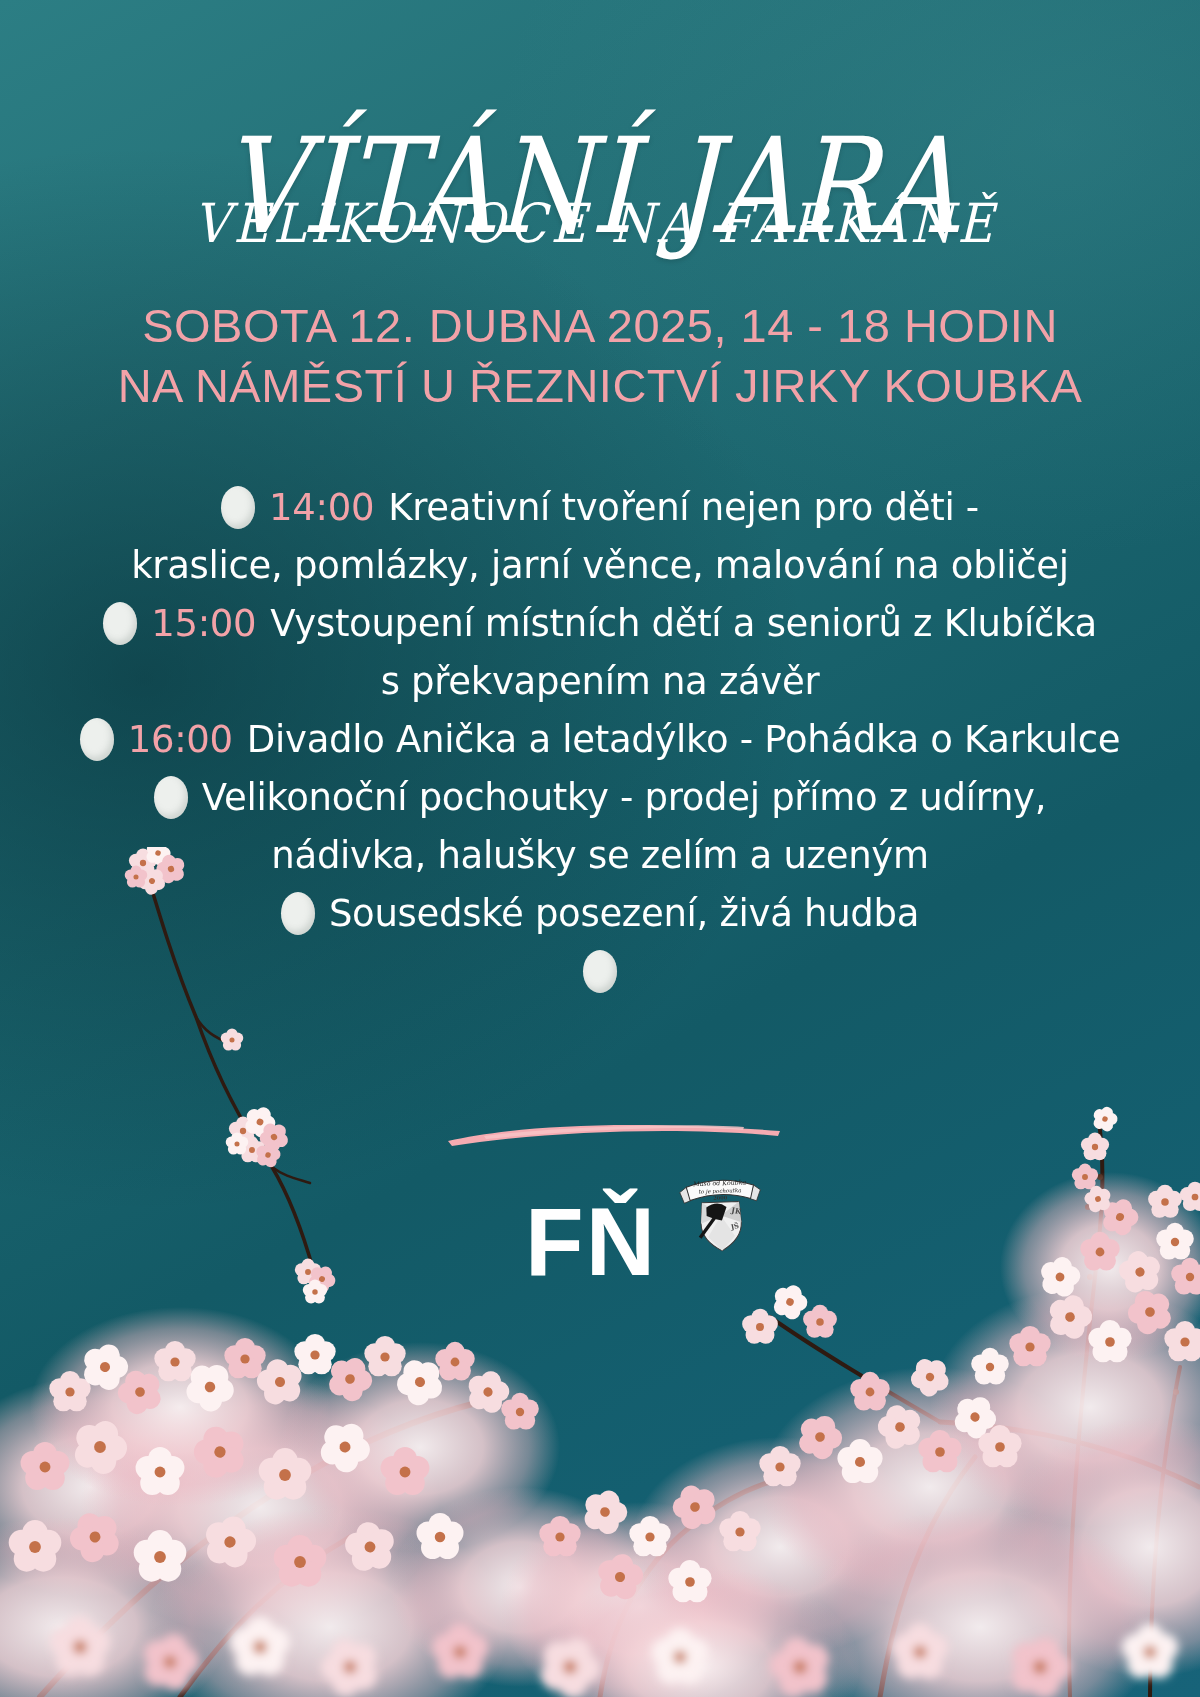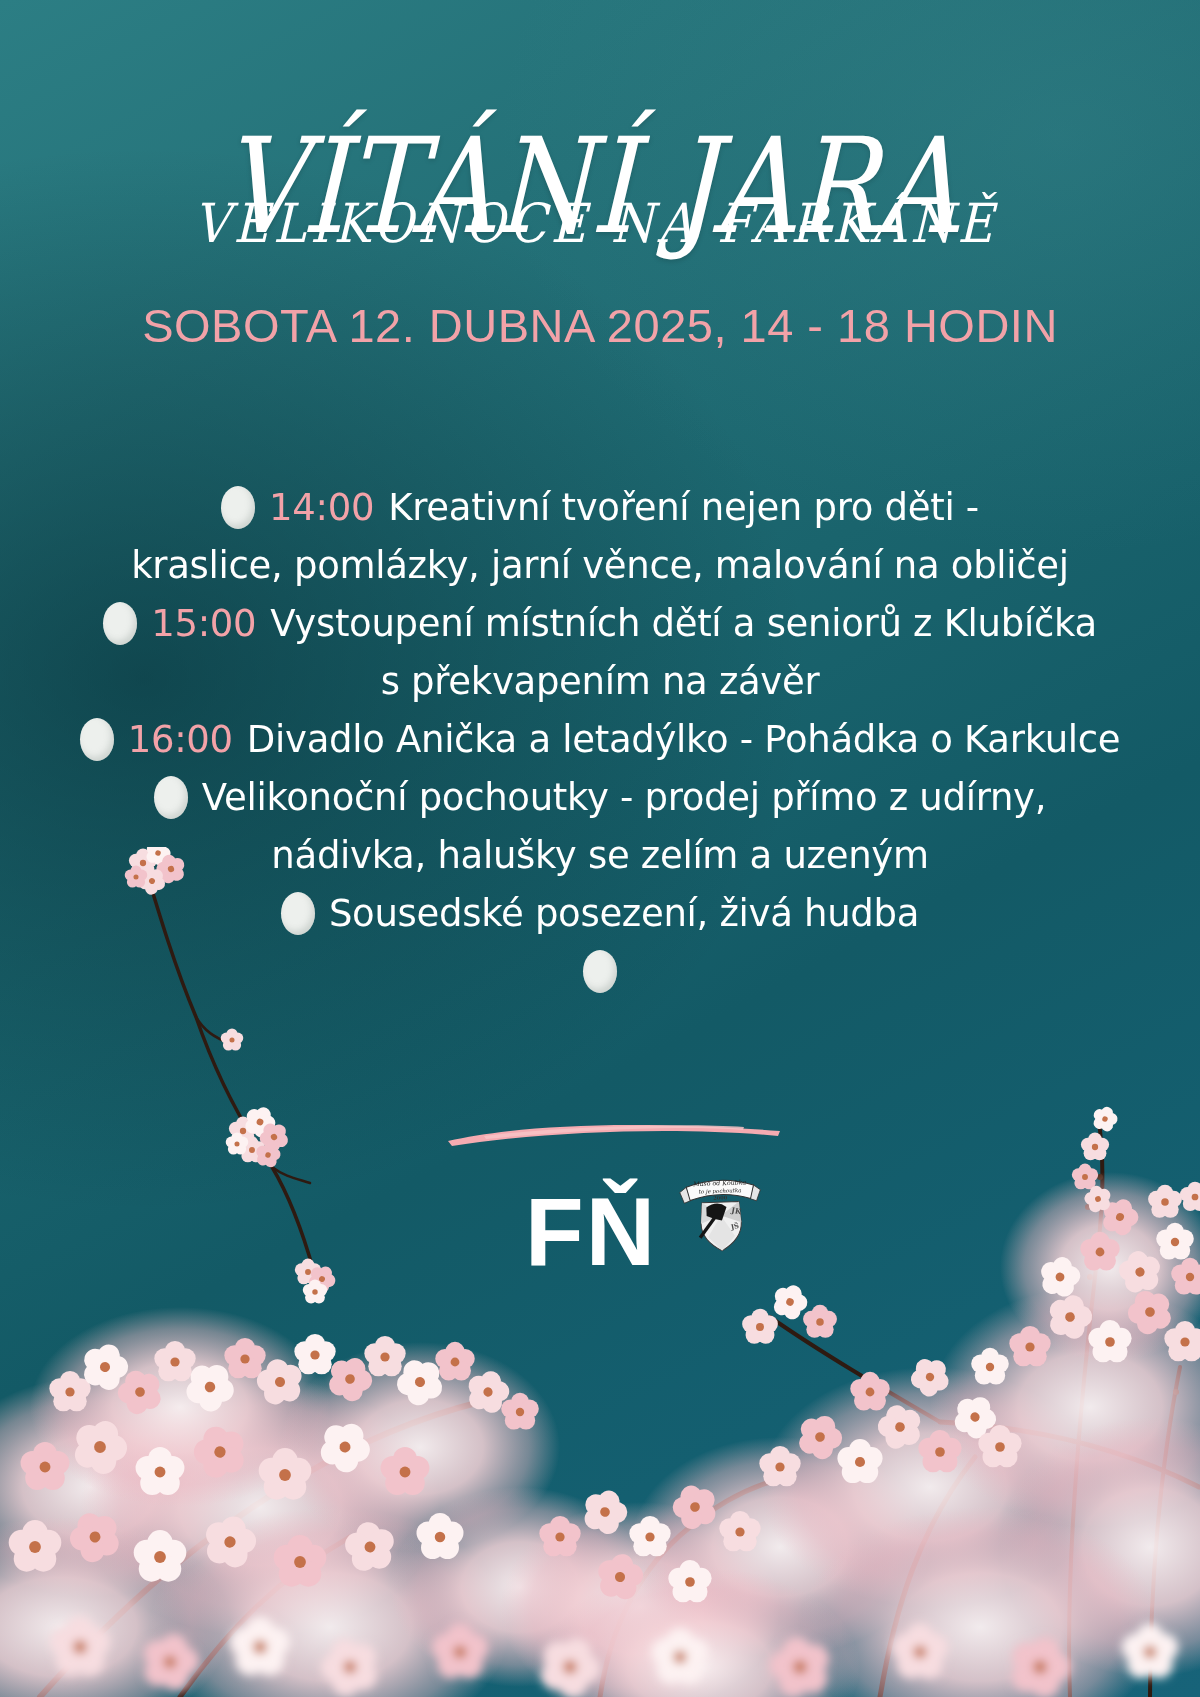--- a/index.html
+++ b/index.html
@@ -33,21 +33,21 @@
   .schedule{position:absolute;top:478px;left:20px;width:1160px;}
   .line{display:flex;align-items:center;justify-content:center;height:58px;gap:14px;
     color:#ffffff;font-size:37px;letter-spacing:-.3px;white-space:nowrap;}
   .egg{flex:none;width:34px;height:43px;border-radius:50%;background:#edf0ed;
     box-shadow:inset -3px -4px 6px rgba(170,180,175,.45);}
   .time{color:#f2a2a8;font-weight:400;}
   .divider{position:absolute;top:1114px;left:444px;width:340px;height:34px;}
   .logos{position:absolute;top:1170px;left:0;width:100%;display:flex;justify-content:center;
     align-items:flex-start;gap:22px;transform:translateX(44px);}
   .monogram{font-family:"Liberation Sans",sans-serif;font-weight:700;font-size:96px;
-    line-height:1;color:#ffffff;letter-spacing:2px;margin-top:14px;}
+    line-height:1;color:#ffffff;letter-spacing:2px;margin-top:24px;}
   .badge{width:84px;height:96px;transform:rotate(-2deg);}
 </style>
 </head>
 <body>
 
 <div class="poster">
 
   <svg class="blossoms" viewBox="0 0 1200 850" aria-hidden="true">
     <defs>
       <radialGradient id="puff">
@@ -214,20 +214,21 @@
     </g>
   </svg>
 
   <div class="content">
 
     <h1 class="title">VÍTÁNÍ JARA</h1>
     <div class="subtitle">VELIKONOCE NA FARKÁNĚ</div>
 
     <div class="when-block">
       <div>SOBOTA 12. DUBNA 2025, 14 - 18 HODIN</div>
+      <div>NA NÁMĚSTÍ U ŘEZNICTVÍ JIRKY KOUBKA</div>
     </div>
 
     <div class="schedule">
       <div class="line">
         <span class="egg"></span>
         <span class="time">14:00</span>
         <span class="txt">Kreativní tvoření nejen pro děti -</span>
       </div>
       <div class="line">
         <span class="txt">kraslice, pomlázky, jarní věnce, malování na obličej</span>

